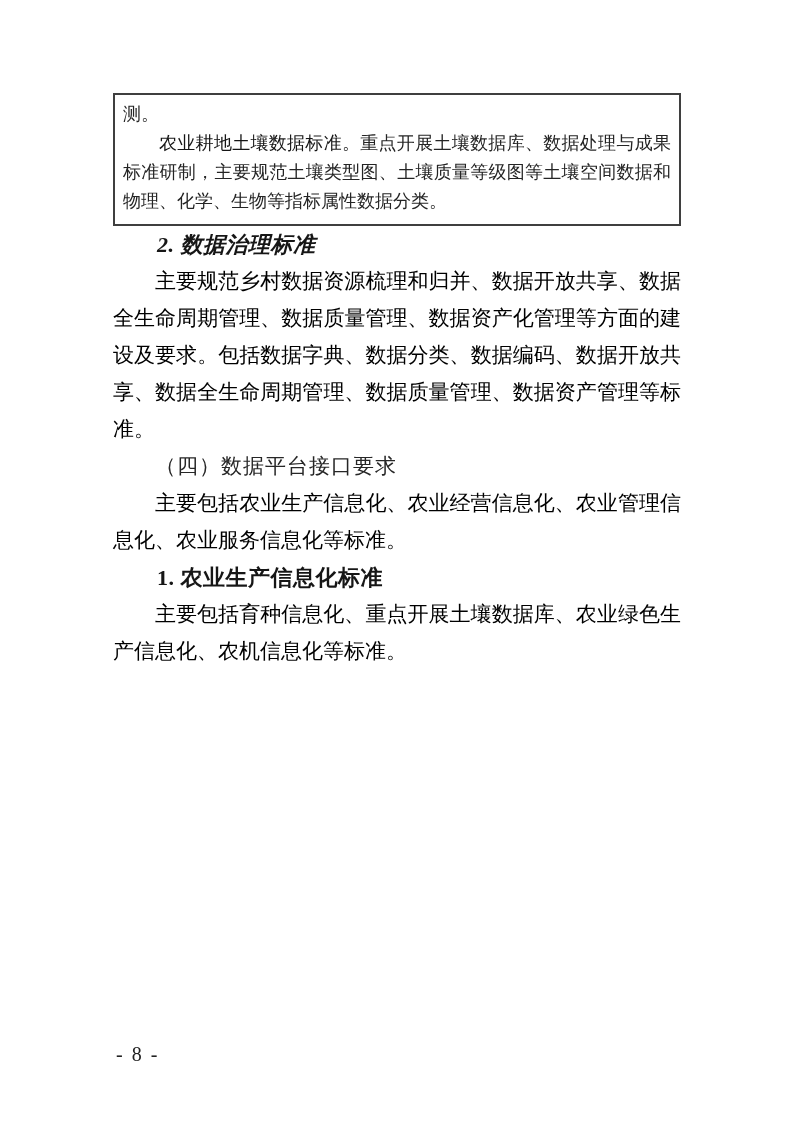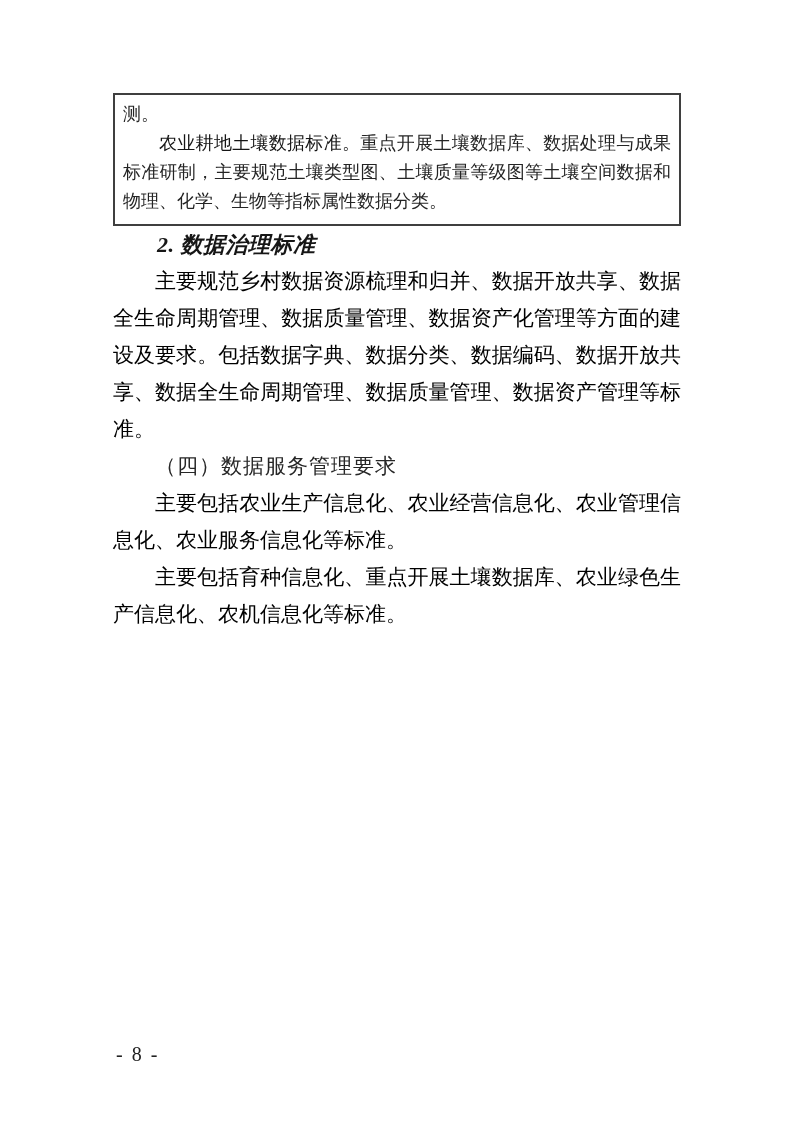--- a/index.html
+++ b/index.html
@@ -90,21 +90,22 @@
     <p class="box-continuation">测。</p>
     <p class="box-para">
       <span class="lead">农业耕地土壤数据标准。</span><span>重点开展土壤数据库、数据处理与成果标准研制，主要规范土壤类型图、土壤质量等级图等土壤空间数据和物理、化学、生物等指标属性数据分类。</span>
     </p>
   </div>
 
   <h3 class="doc-heading first-heading">2. 数据治理标准</h3>
   <p class="doc-para">主要规范乡村数据资源梳理和归并、数据开放共享、数据全生命周期管理、数据质量管理、数据资产化管理等方面的建设及要求。包括数据字典、数据分类、数据编码、数据开放共享、数据全生命周期管理、数据质量管理、数据资产管理等标准。</p>
 
 
-  <h3 class="doc-heading plain">（四）数据服务管理要求</h3>
+  <h3 class="doc-heading plain">（四）数据平台接口要求</h3>
   <p class="doc-para">主要包括农业生产信息化、农业经营信息化、农业管理信息化、农业服务信息化等标准。</p>
 
+  <h3 class="doc-heading">1. 农业生产信息化标准</h3>
   <p class="doc-para">主要包括育种信息化、重点开展土壤数据库、农业绿色生产信息化、农机信息化等标准。</p>
 
 
 </div>
 
 <div class="page-number">- 8 -</div>
 
 </body></html>

